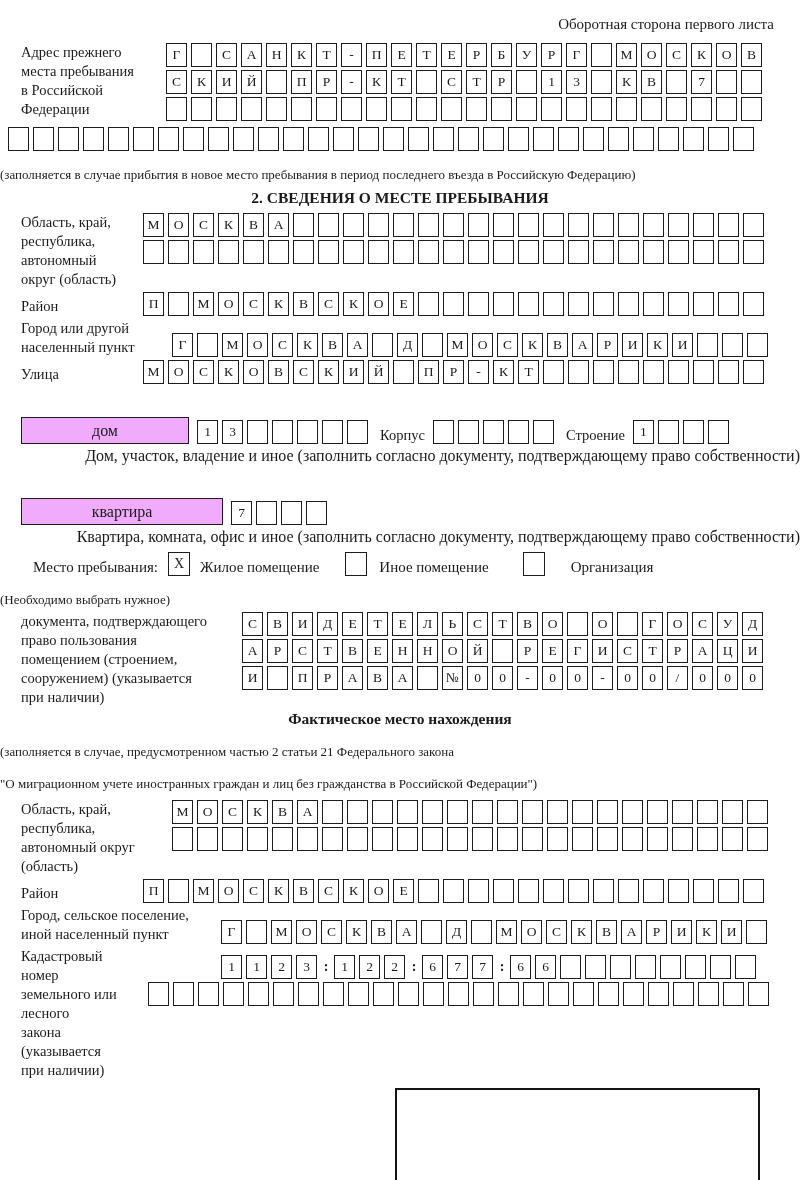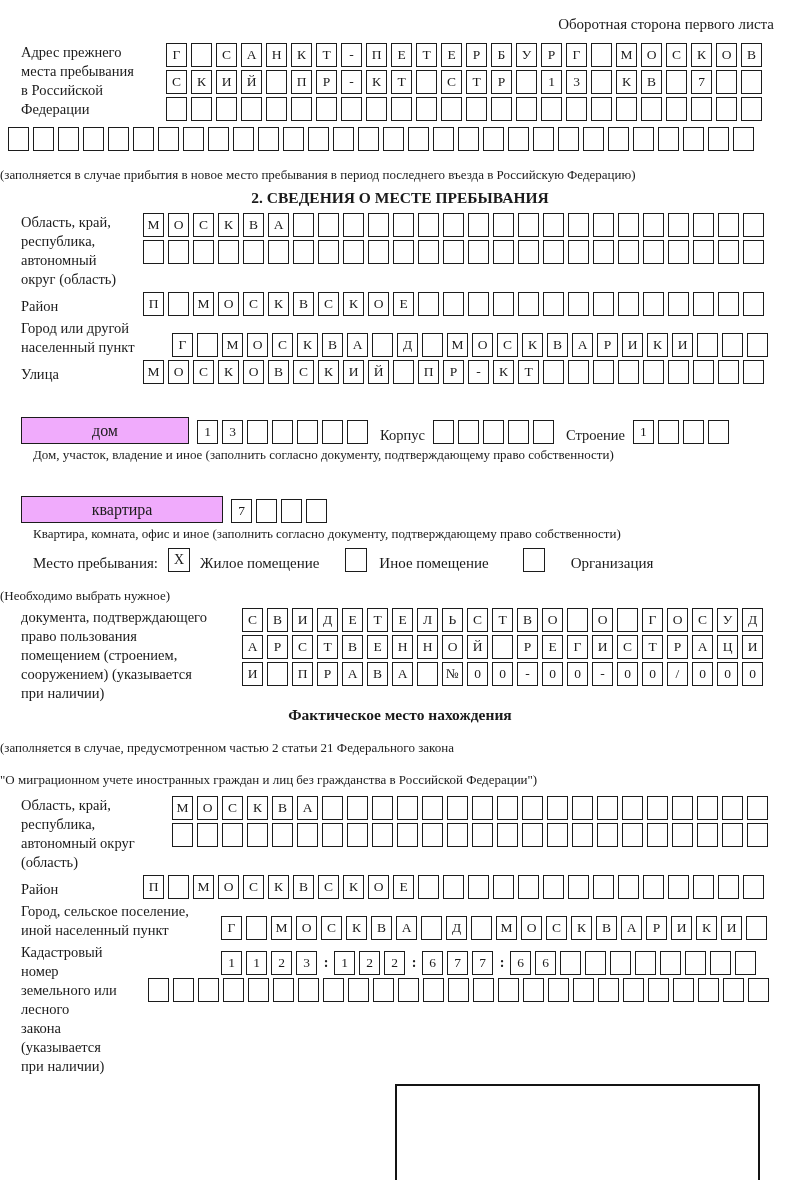--- a/index.html
+++ b/index.html
@@ -23,21 +23,21 @@
   .lbl{font-size:14.5px;line-height:19px;flex:0 0 auto;}
   .w122{width:122px;} .w145{width:145px;} .w151{width:151px;} .w200{width:200px;} .w221{width:221px;}
   .caption{font-size:13px;text-align:left;margin:16px 0 4px 0;}
   .h-center{font-weight:bold;font-size:15.5px;text-align:center;margin:6px 0 6px 0;}
   .fullrow{margin:0 0 2px 8px;}
   .wbox{
     box-sizing:border-box;border:1.8px solid #1c1c1c;height:27px;display:flex;
     align-items:center;justify-content:center;font-size:16px;background:#f0abfc;flex:0 0 auto;margin-top:28px;
   }
   .inline-lbl{font-size:14.5px;margin:0 8px;flex:0 0 auto;}
-  .leftnote{font-size:13px;margin:1px 0 5px 33px;}
+  .leftnote{font-size:16px;margin:1px 0 5px 33px;text-align:right;}
   .chk{
     box-sizing:border-box;width:22px;height:24px;border:1.7px solid #1c1c1c;display:flex;
     align-items:center;justify-content:center;font-size:14px;background:#fff;flex:0 0 auto;
   }
   .mesto-row{display:flex;align-items:flex-end;margin:6px 0 2px 33px;font-size:15px;}
   .stamp-box{
     box-sizing:border-box;margin:8px 0 6px 395px;width:365px;height:173px;
     border:2px solid #141414;background:#fff;
   }
   .stamp-caption{width:420px;margin-left:370px;text-align:center;font-size:14px;line-height:21px;}

